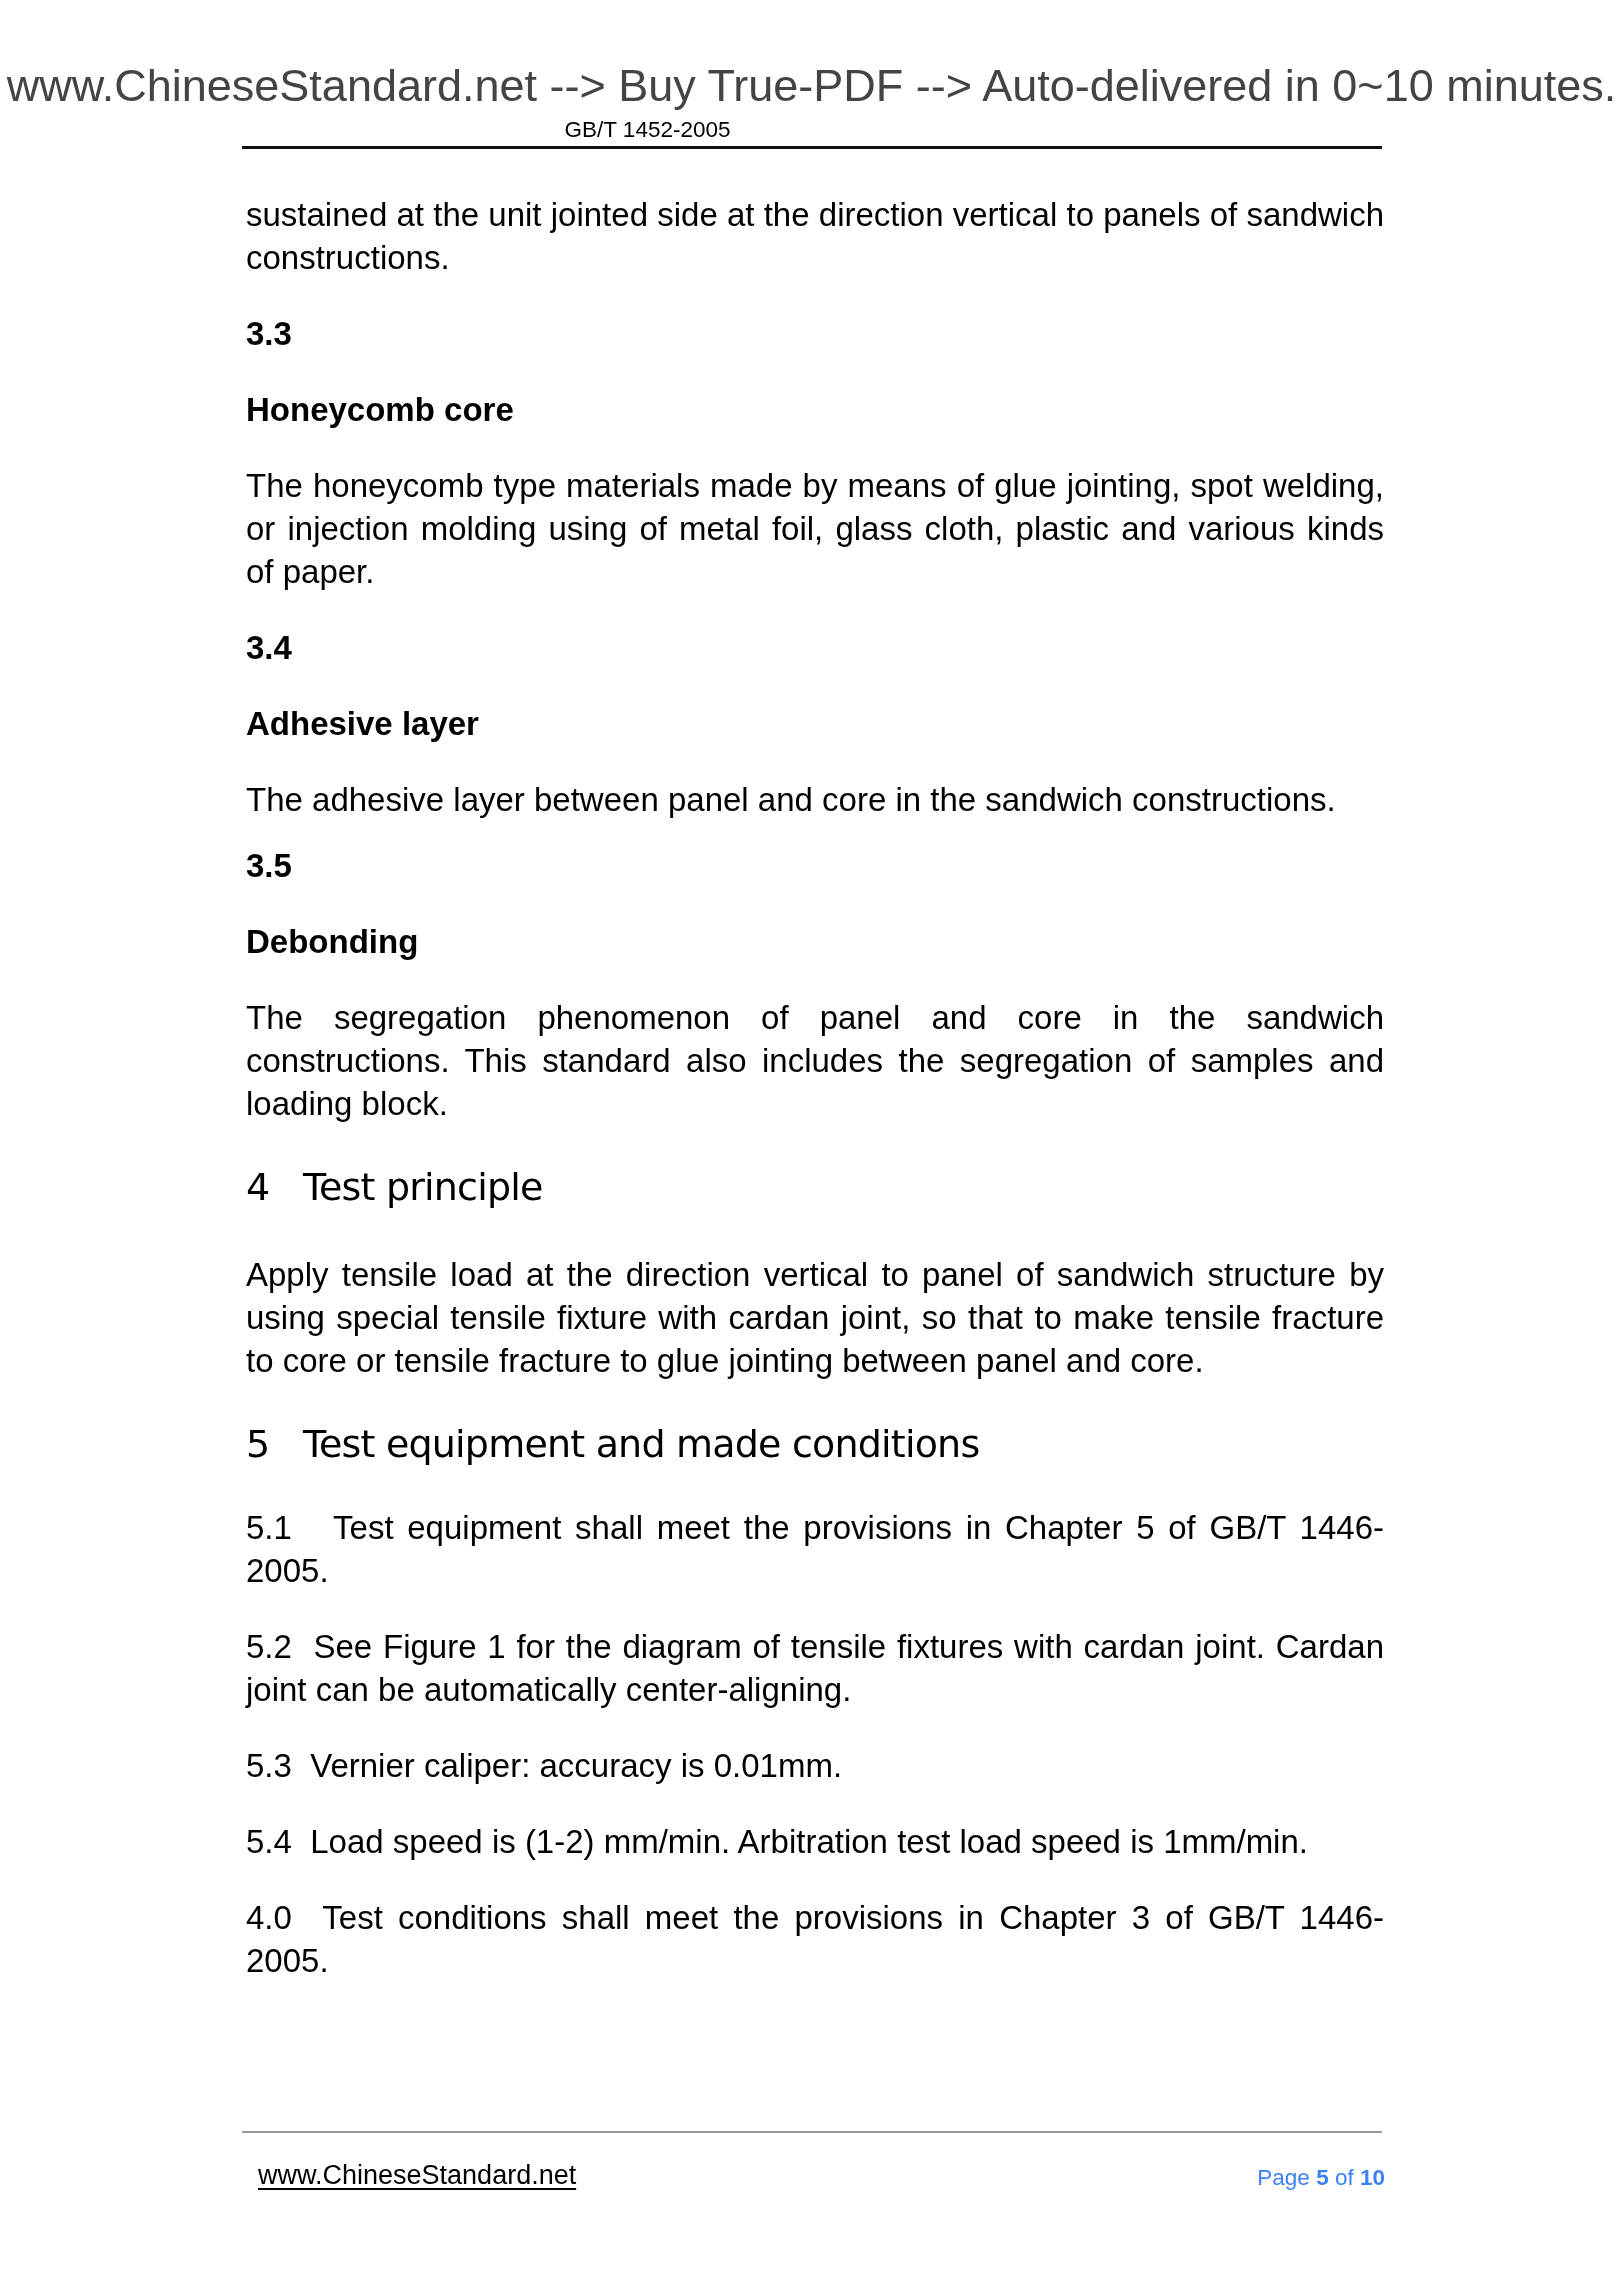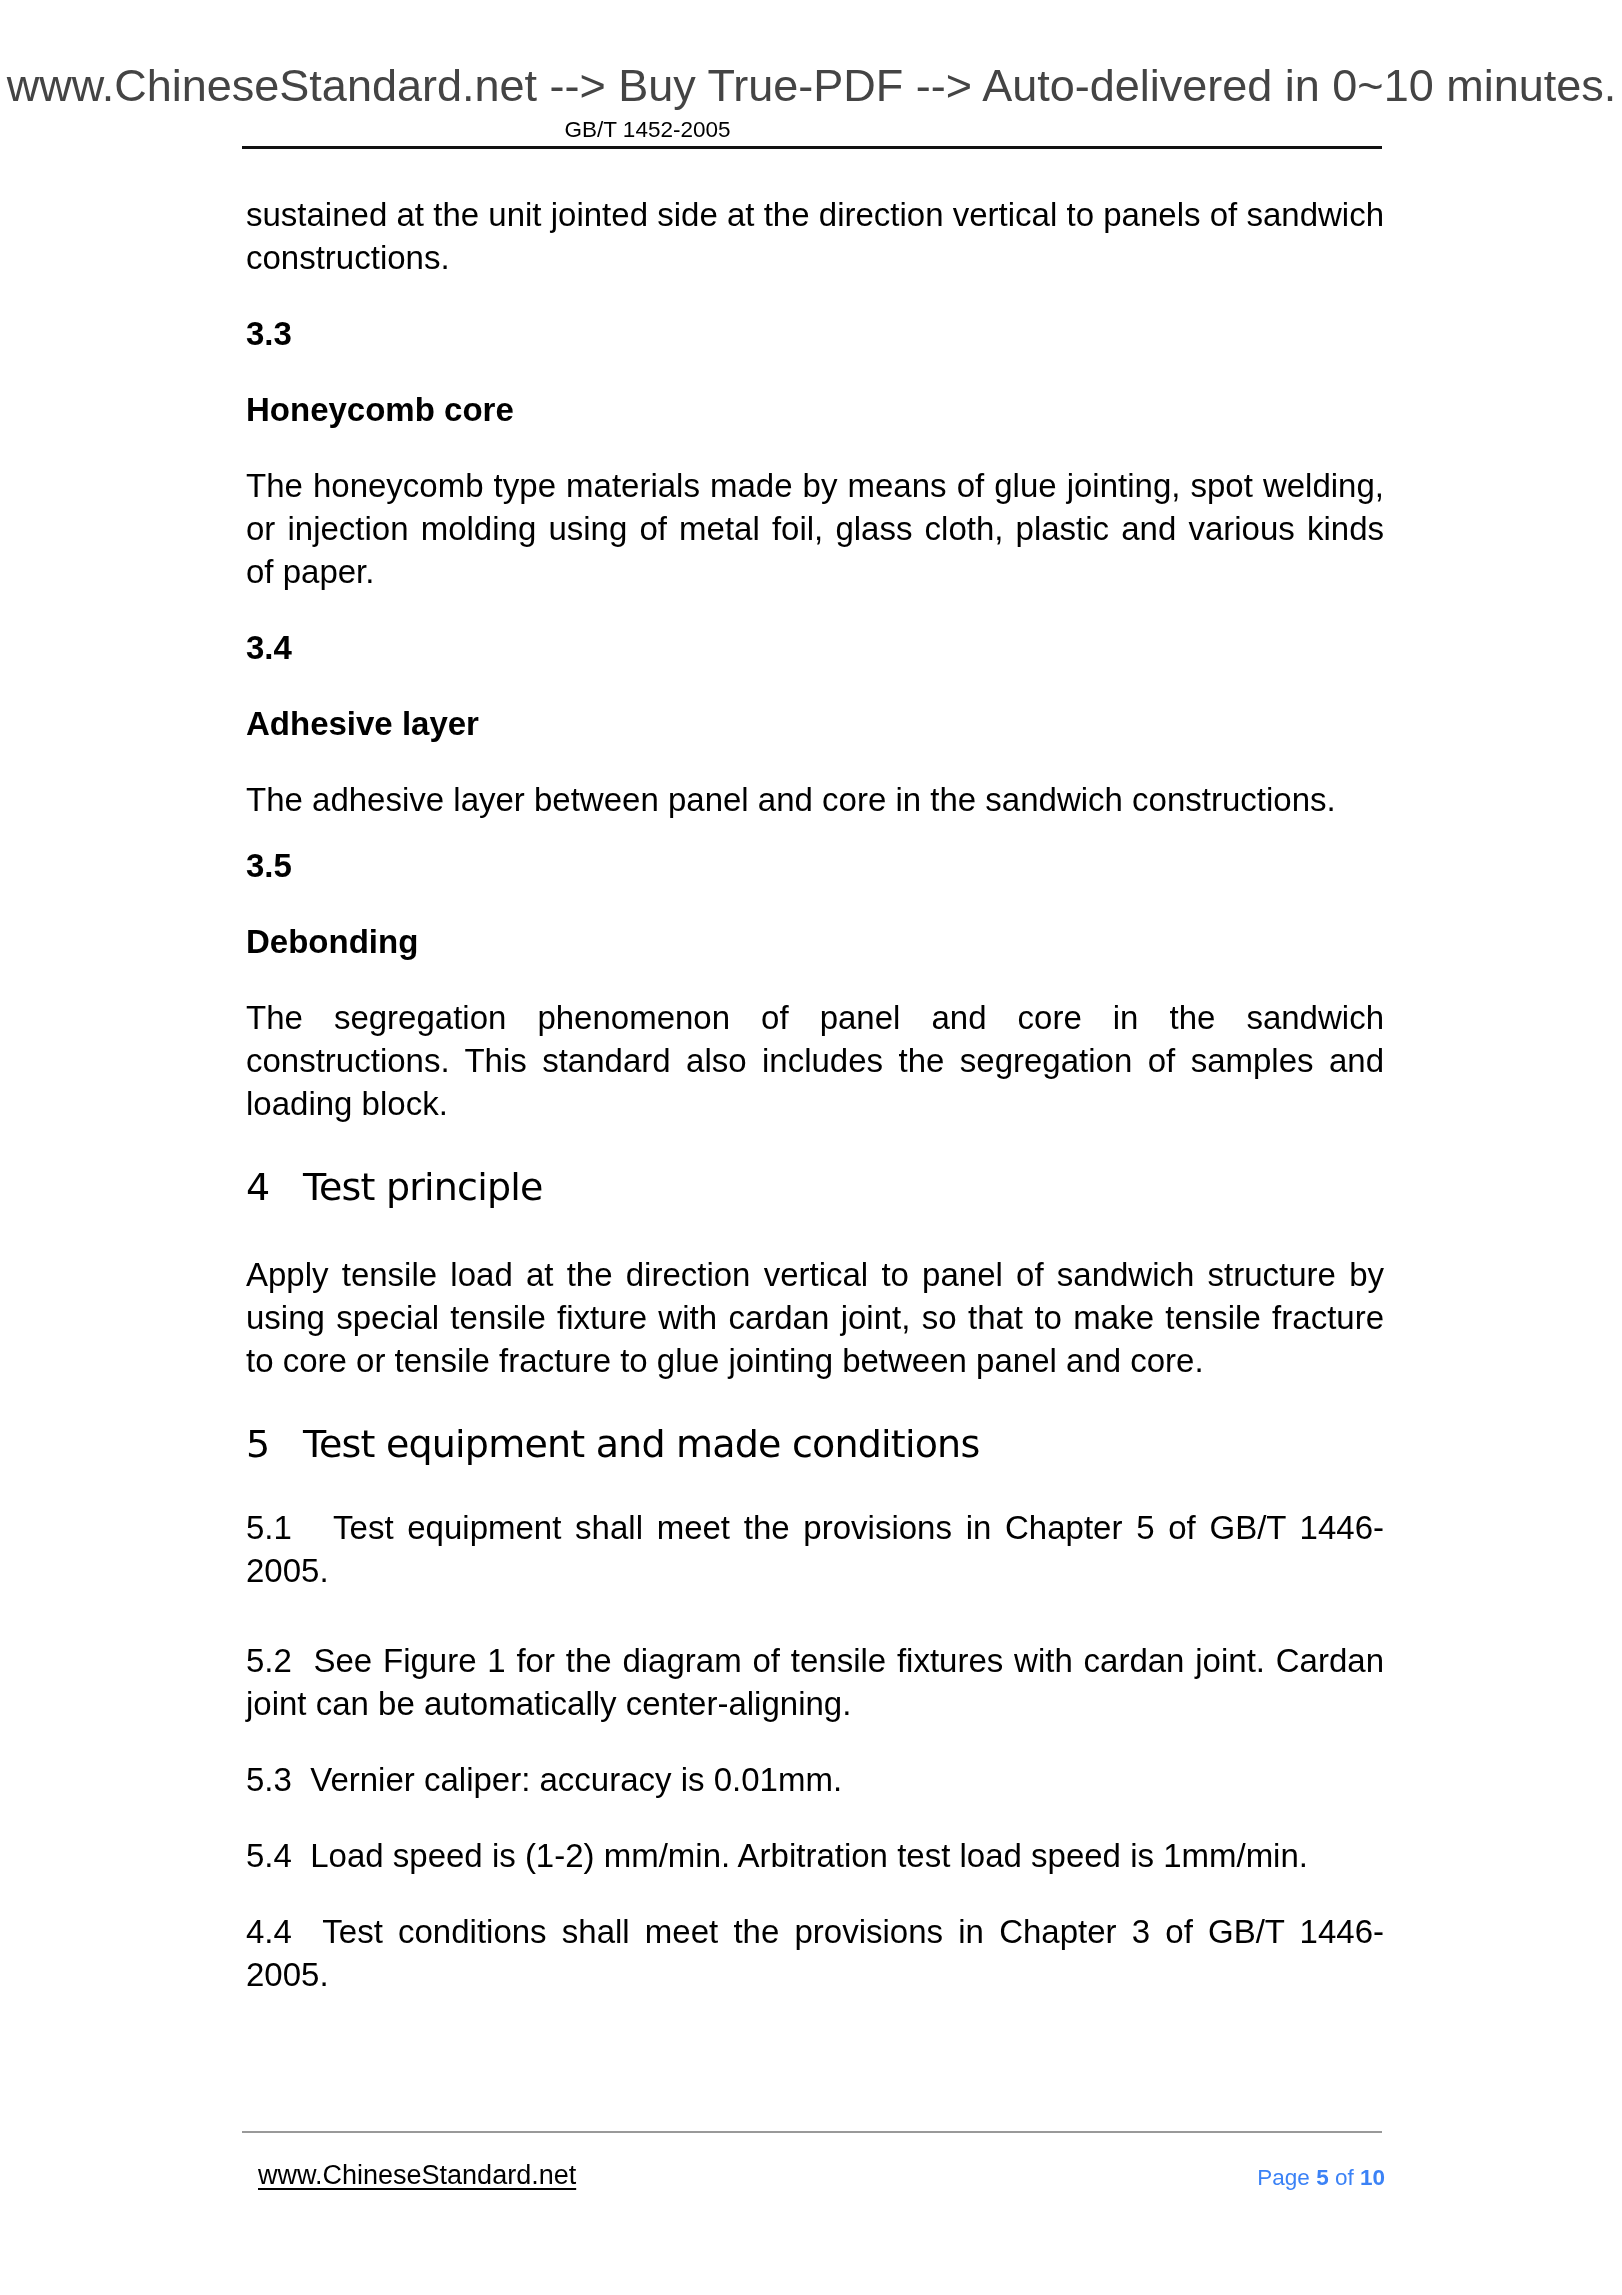--- a/index.html
+++ b/index.html
@@ -50,31 +50,31 @@
   </h2>
   <p class="p last-justify" style="margin-top:44px">Apply tensile load at the direction vertical to panel of sandwich structure by using special tensile fixture with cardan joint, so that to make tensile fracture to core or tensile fracture to glue jointing between panel and core.</p>
 
   <h2 class="h1" style="margin-top:40px">
     <span class="num">5</span><span>Test equipment and made conditions</span>
   </h2>
 
   <p class="p last-justify" style="margin-top:40px">
     <span class="clause-num">5.1</span>&nbsp;&nbsp;&nbsp;<span>Test equipment shall meet the provisions in Chapter 5 of GB/T 1446-2005.</span>
   </p>
-  <p class="p last-justify" style="margin-top:47px">
+  <p class="p last-justify" style="margin-top:33px">
     <span class="clause-num">5.2</span>&nbsp;&nbsp;<span>See Figure 1 for the diagram of tensile fixtures with cardan joint. Cardan joint can be automatically center-aligning.</span>
   </p>
   <p class="p last-justify" style="margin-top:33px">
     <span class="clause-num">5.3</span>&nbsp;&nbsp;<span>Vernier caliper: accuracy is 0.01mm.</span>
   </p>
   <p class="p last-justify" style="margin-top:33px">
     <span class="clause-num">5.4</span>&nbsp;&nbsp;<span>Load speed is (1-2) mm/min. Arbitration test load speed is 1mm/min.</span>
   </p>
   <p class="p last-justify" style="margin-top:33px">
-    <span class="clause-num">4.4</span>&nbsp;&nbsp;<span>Test conditions shall meet the provisions in Chapter 3 of GB/T 1446-2005.</span>
+    <span class="clause-num">4.0</span>&nbsp;&nbsp;<span>Test conditions shall meet the provisions in Chapter 3 of GB/T 1446-2005.</span>
   </p>
 </div>
 
 <div class="footer-rule"></div>
 <a class="footer-link">www.ChineseStandard.net</a>
 <div class="footer-page">
   <span>Page</span>
   <b>5</b>
   <span>of</span>
   <b>10</b>

